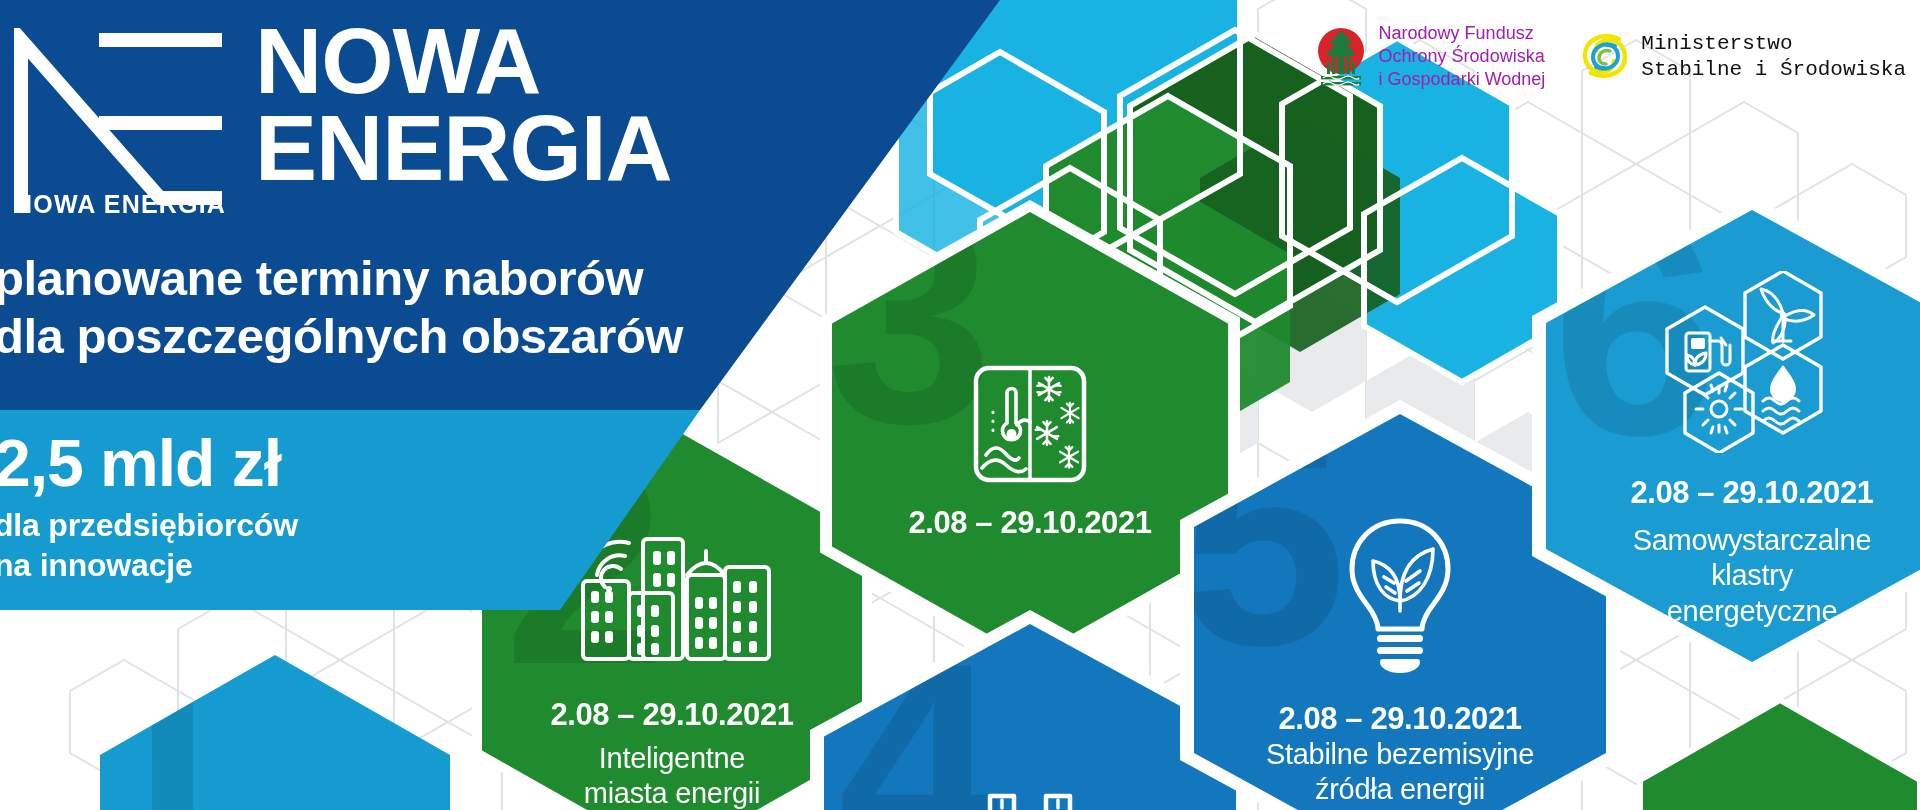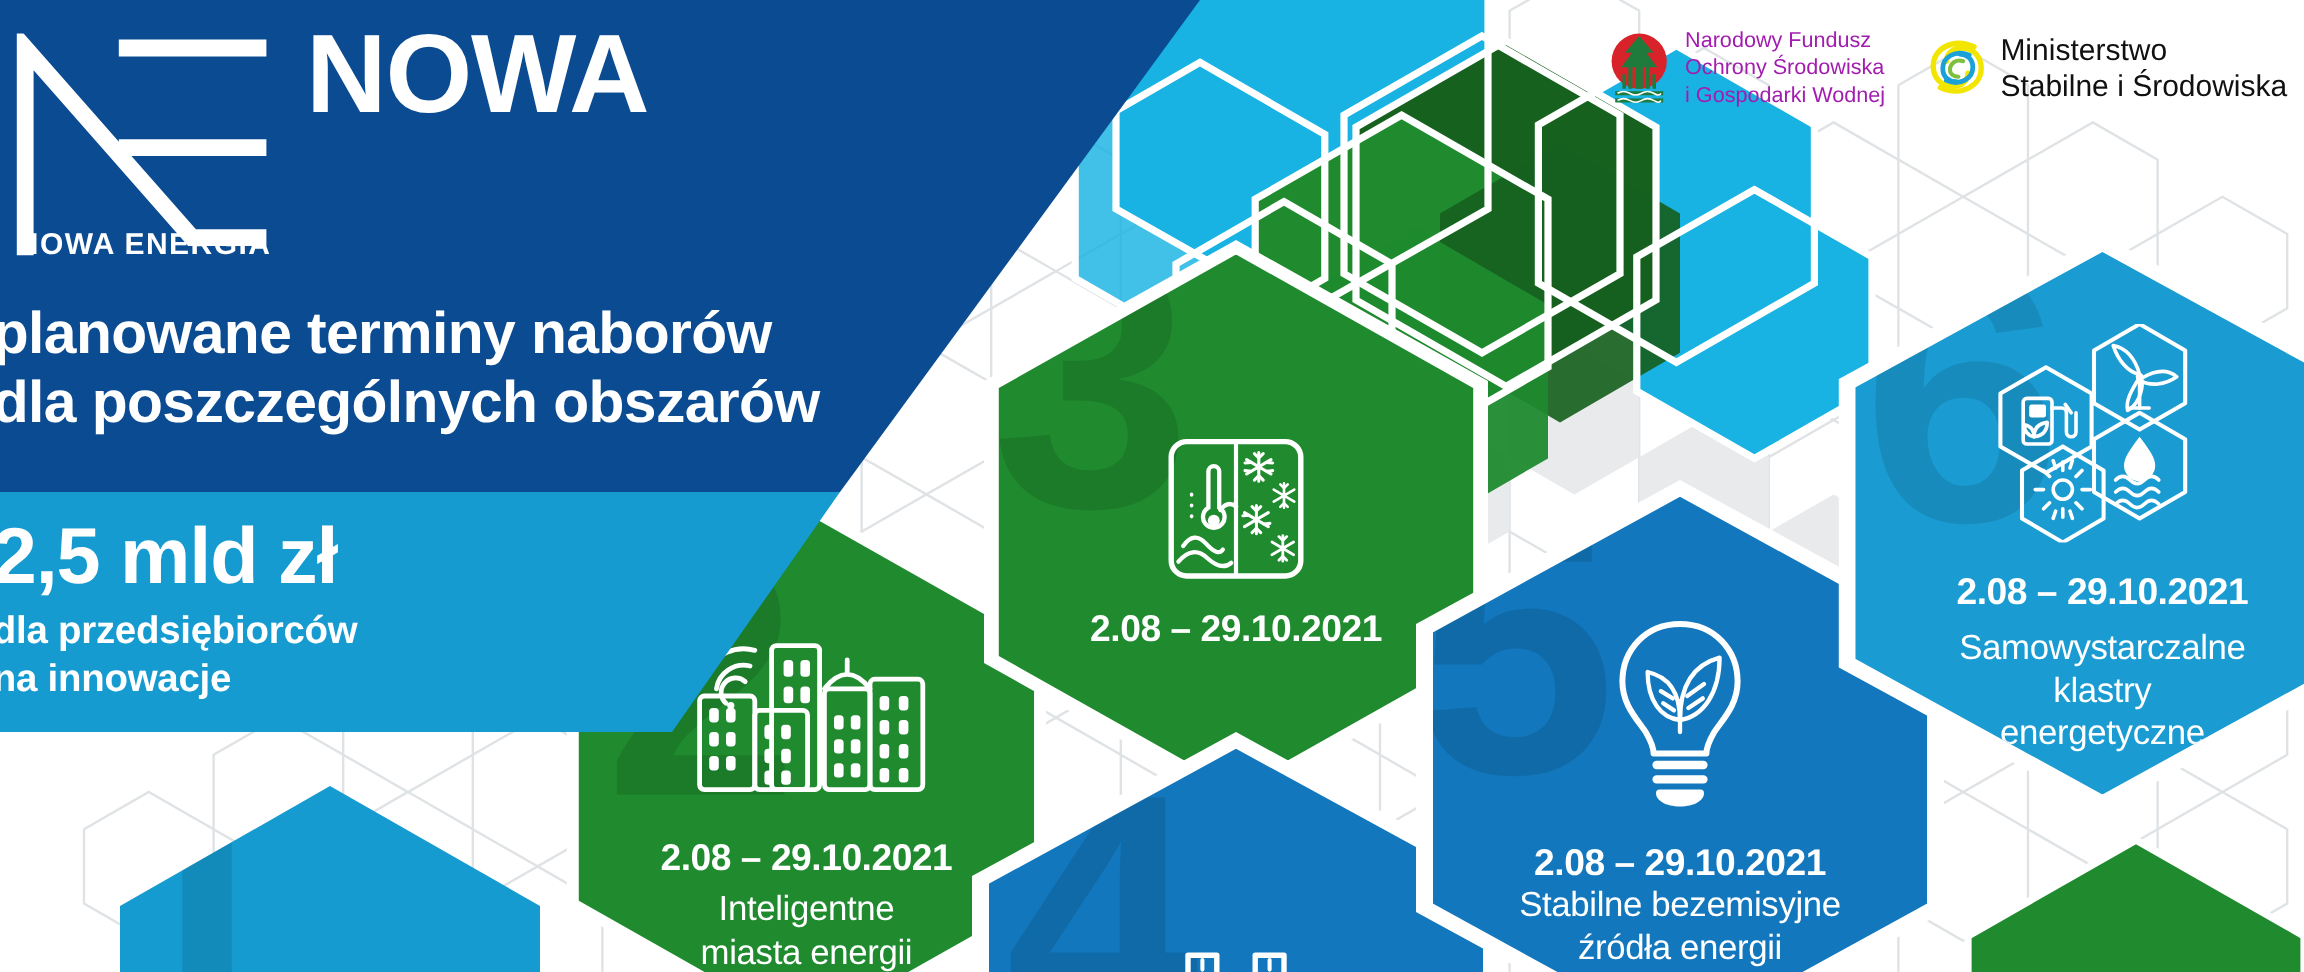--- a/index.html
+++ b/index.html
@@ -67,22 +67,22 @@
     letter-spacing:-0.2px;
   }
 
   
   .logos{position:absolute;right:14px;top:22px;display:flex;align-items:center;gap:34px;}
   .logo-blk{display:flex;align-items:center;gap:10px;}
   .nfos-text{
     font-size:18px;line-height:1.28;color:#a21caf;white-space:nowrap;
   }
   .mk-text{
-    font-family:Liberation Sans, sans-serif;
-    font-size:25px;line-height:1.2;color:#111;white-space:nowrap;
+    font-family:Liberation Mono, monospace;
+    font-size:21px;line-height:1.2;color:#111;white-space:nowrap;
   }
 
   
   .hex{
     position:absolute;
     clip-path:polygon(50% 0%, 100% 25%, 100% 75%, 50% 100%, 0% 75%, 0% 25%);
     overflow:hidden;
     box-sizing:border-box;
   }
   .hex-inner{
@@ -525,20 +525,21 @@
     <svg width="215" height="185" viewBox="0 0 215 185" fill="none" stroke="#fff" stroke-width="14" stroke-linecap="square">
       <path d="M11 178 V12 L150 170 H205"></path>
       <path d="M96 12 H205"></path>
       <path d="M96 95 H205"></path>
     </svg>
   </div>
   <div class="ne-logo-word">NOWA ENERGIA</div>
 
   <div class="title-main">
     <div>NOWA</div>
+    <div>ENERGIA</div>
   </div>
 
   <div class="subtitle">
     <div>planowane terminy naborów</div>
     <div>dla poszczególnych obszarów</div>
   </div>
 
   <div class="amount">2,5 mld zł</div>
   <div class="amount-sub">
     <div>dla przedsiębiorców</div>

